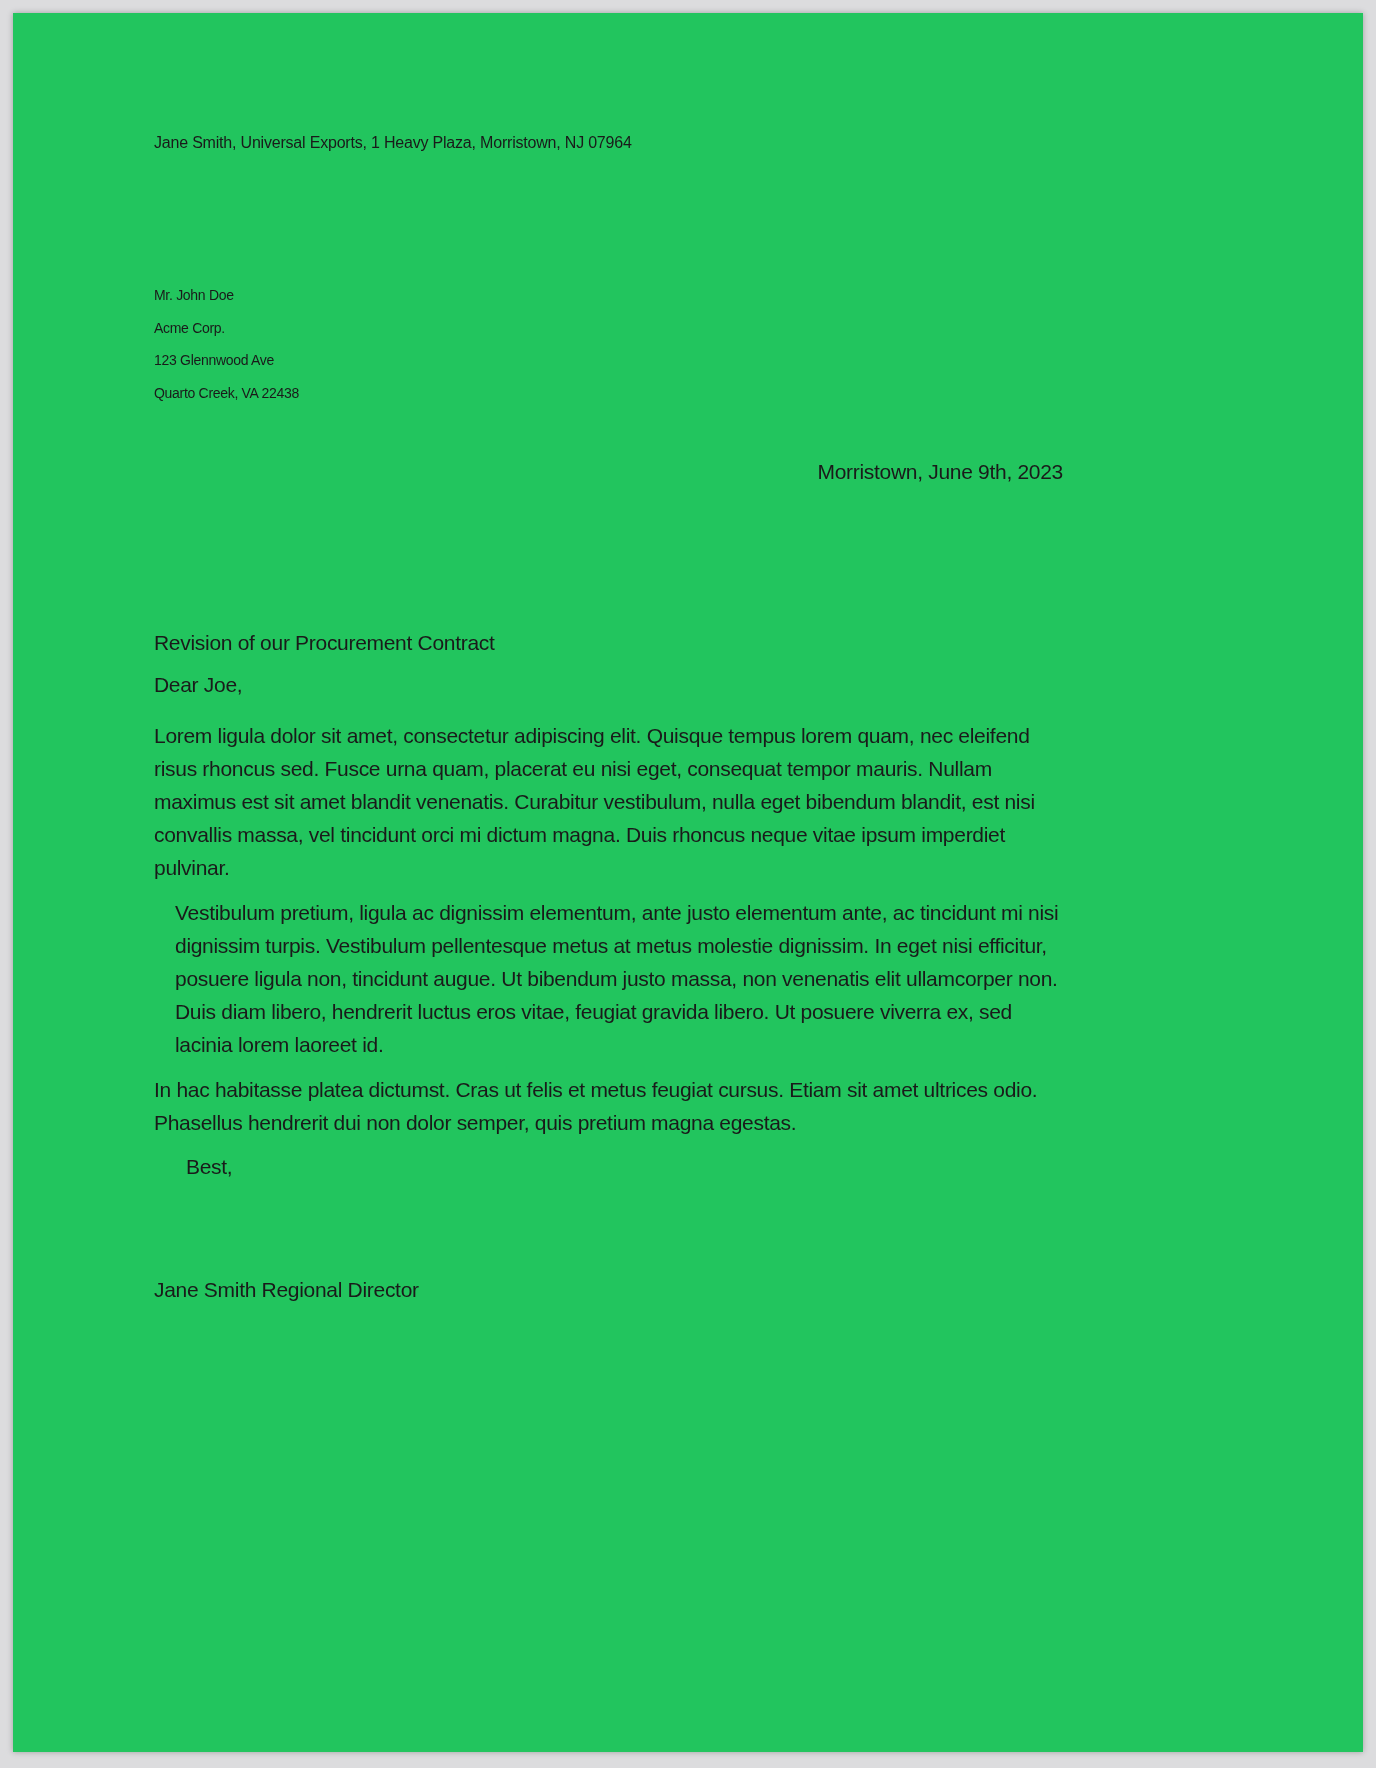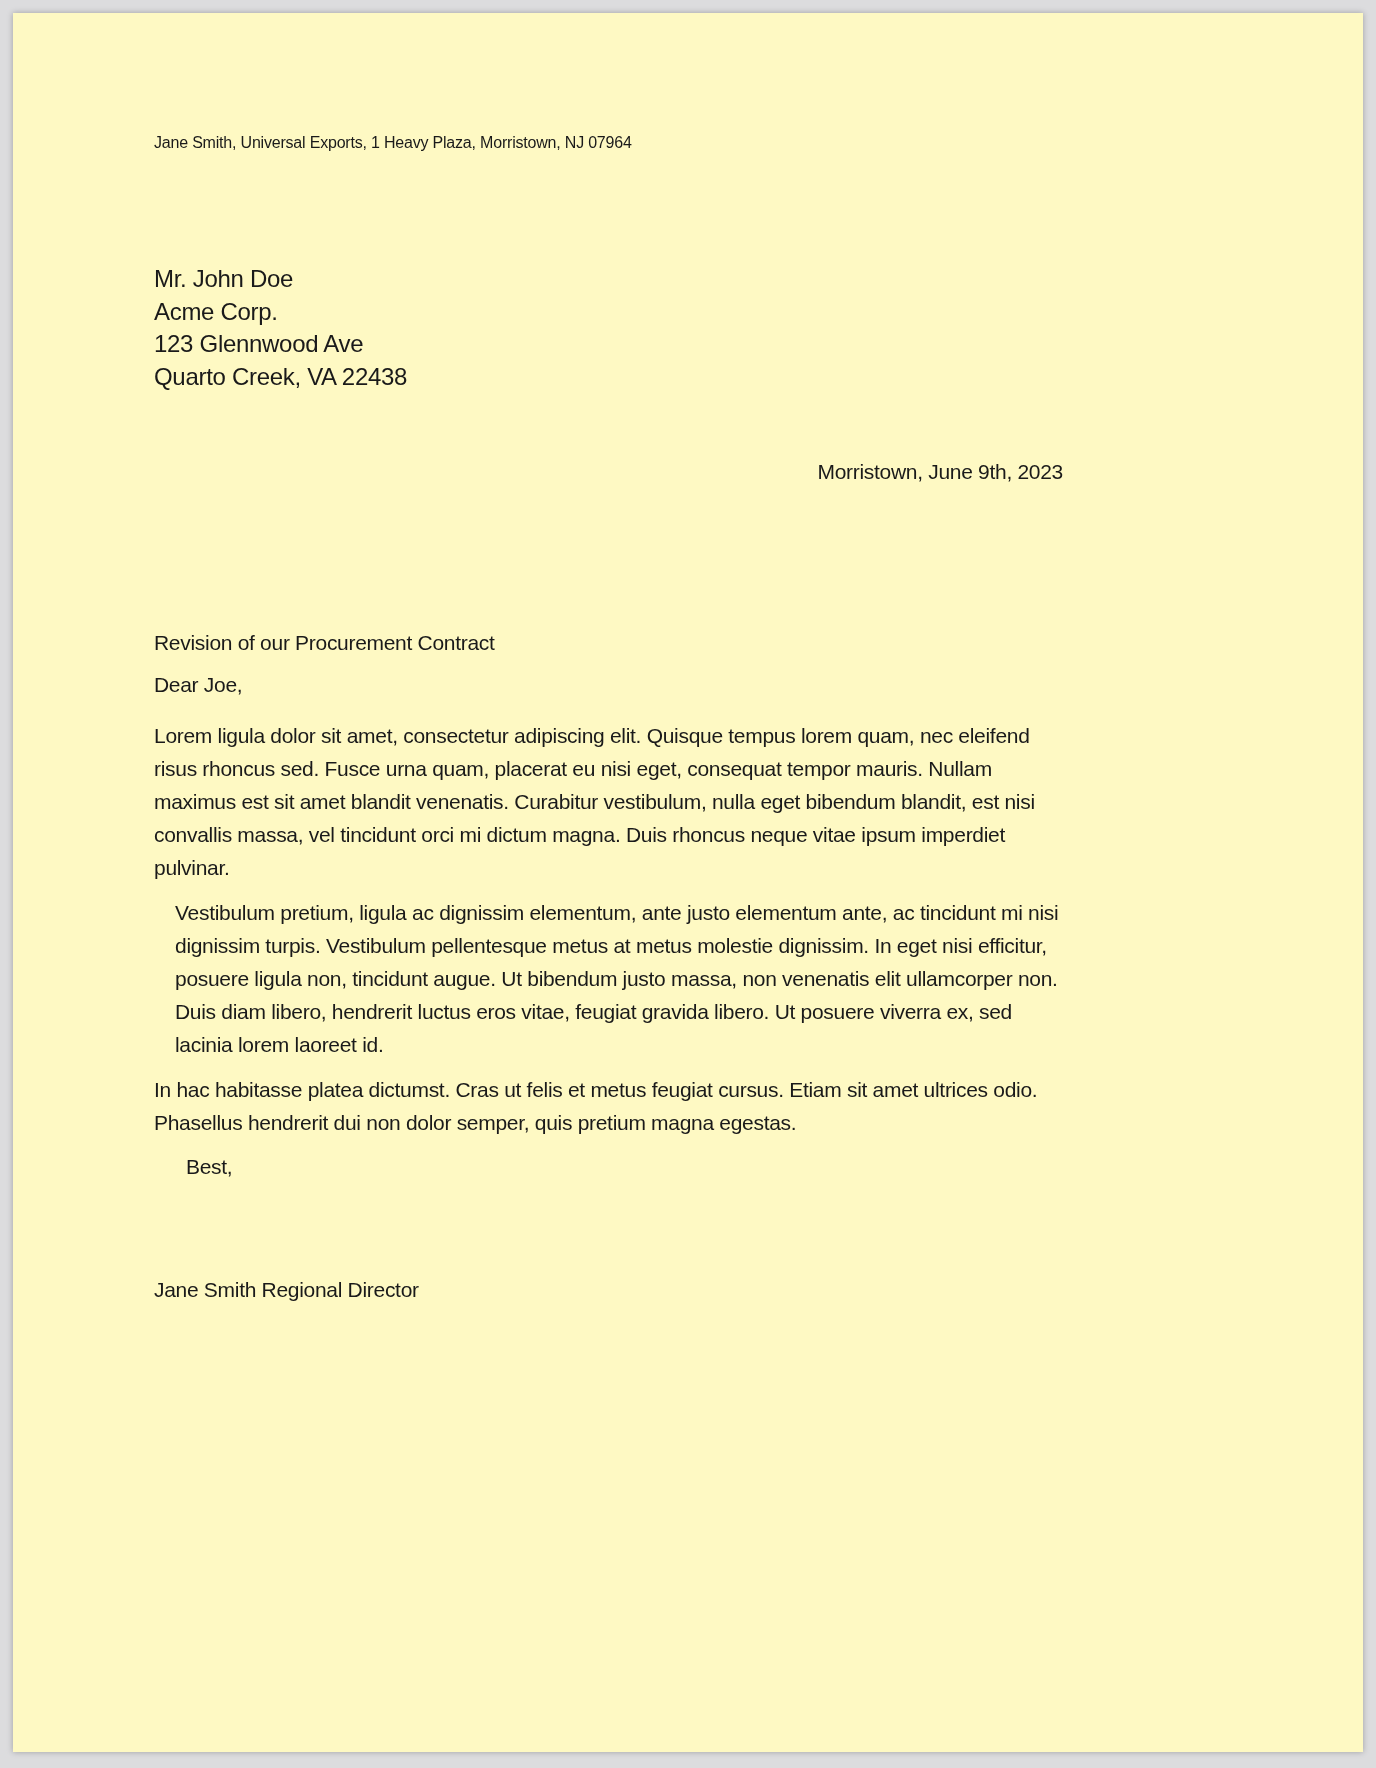--- a/index.html
+++ b/index.html
@@ -35,22 +35,22 @@
   }
   .sender-line {
     left: 141px;
     top: 119px;
     font-size: 16px;
     line-height: 22px;
     letter-spacing: -0.2px;
   }
   .recipient-block {
     left: 141px;
-    top: 250px;
-    font-size: 24px;
+    top: 266px;
+    font-size: 14px;
     line-height: 32.7px;
   }
   .date-line {
     right: 300px;
     top: 442px;
     font-size: 21px;
     line-height: 33px;
     text-align: right;
   }
   .subject-line {
@@ -85,21 +85,21 @@
     top: 1260px;
     font-size: 21px;
     line-height: 33px;
     text-align: center;
   }
 </style>
 </head>
 <body style="background: rgb(220, 220, 222);">
 
 <div class="canvas">
-  <div class="page" style="background: #fef9c3;">
+  <div class="page" style="background: #22c55e;">
 
     <div class="txt sender-line" style="color: rgb(26, 26, 26);">Jane Smith, Universal Exports, 1 Heavy Plaza, Morristown, NJ 07964</div>
 
     <div class="txt recipient-block" style="color: rgb(26, 26, 26);">
       <div>Mr. John Doe</div>
       <div>Acme Corp.</div>
       <div>123 Glennwood Ave</div>
       <div>Quarto Creek, VA 22438</div>
     </div>
 

